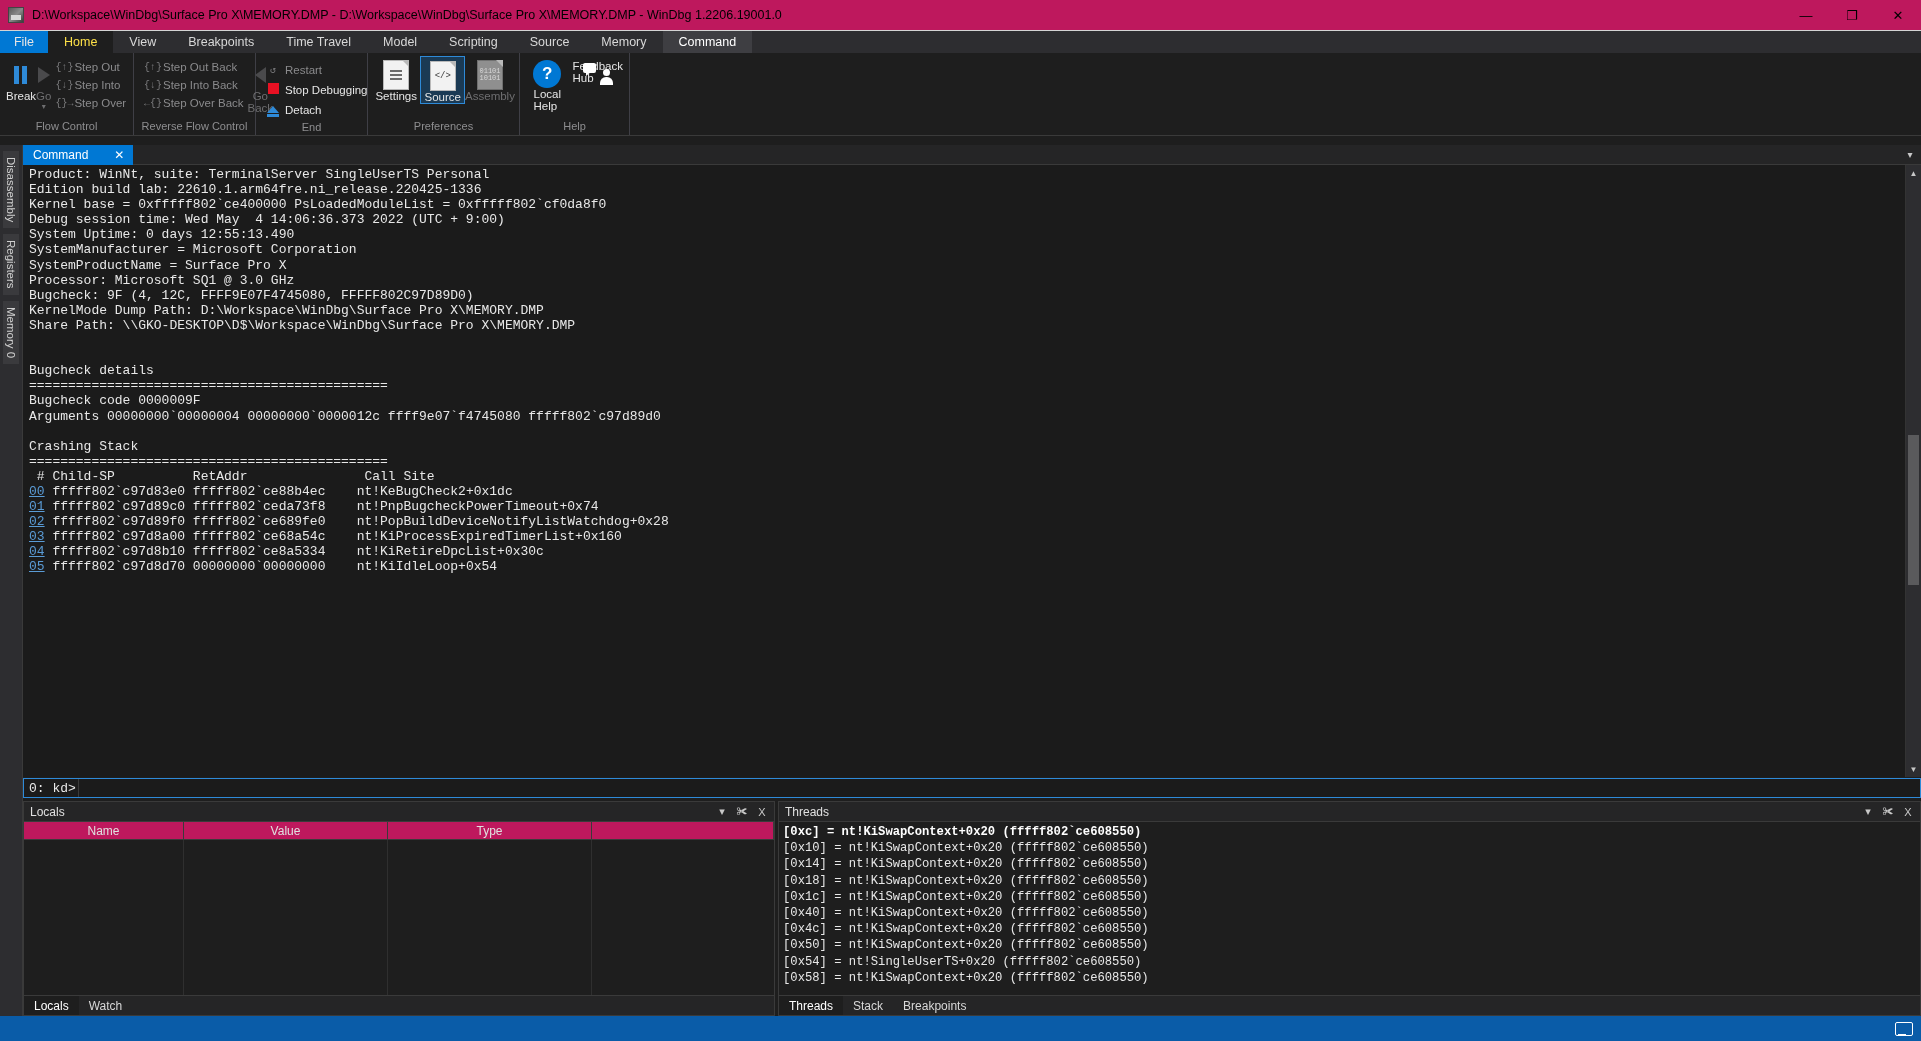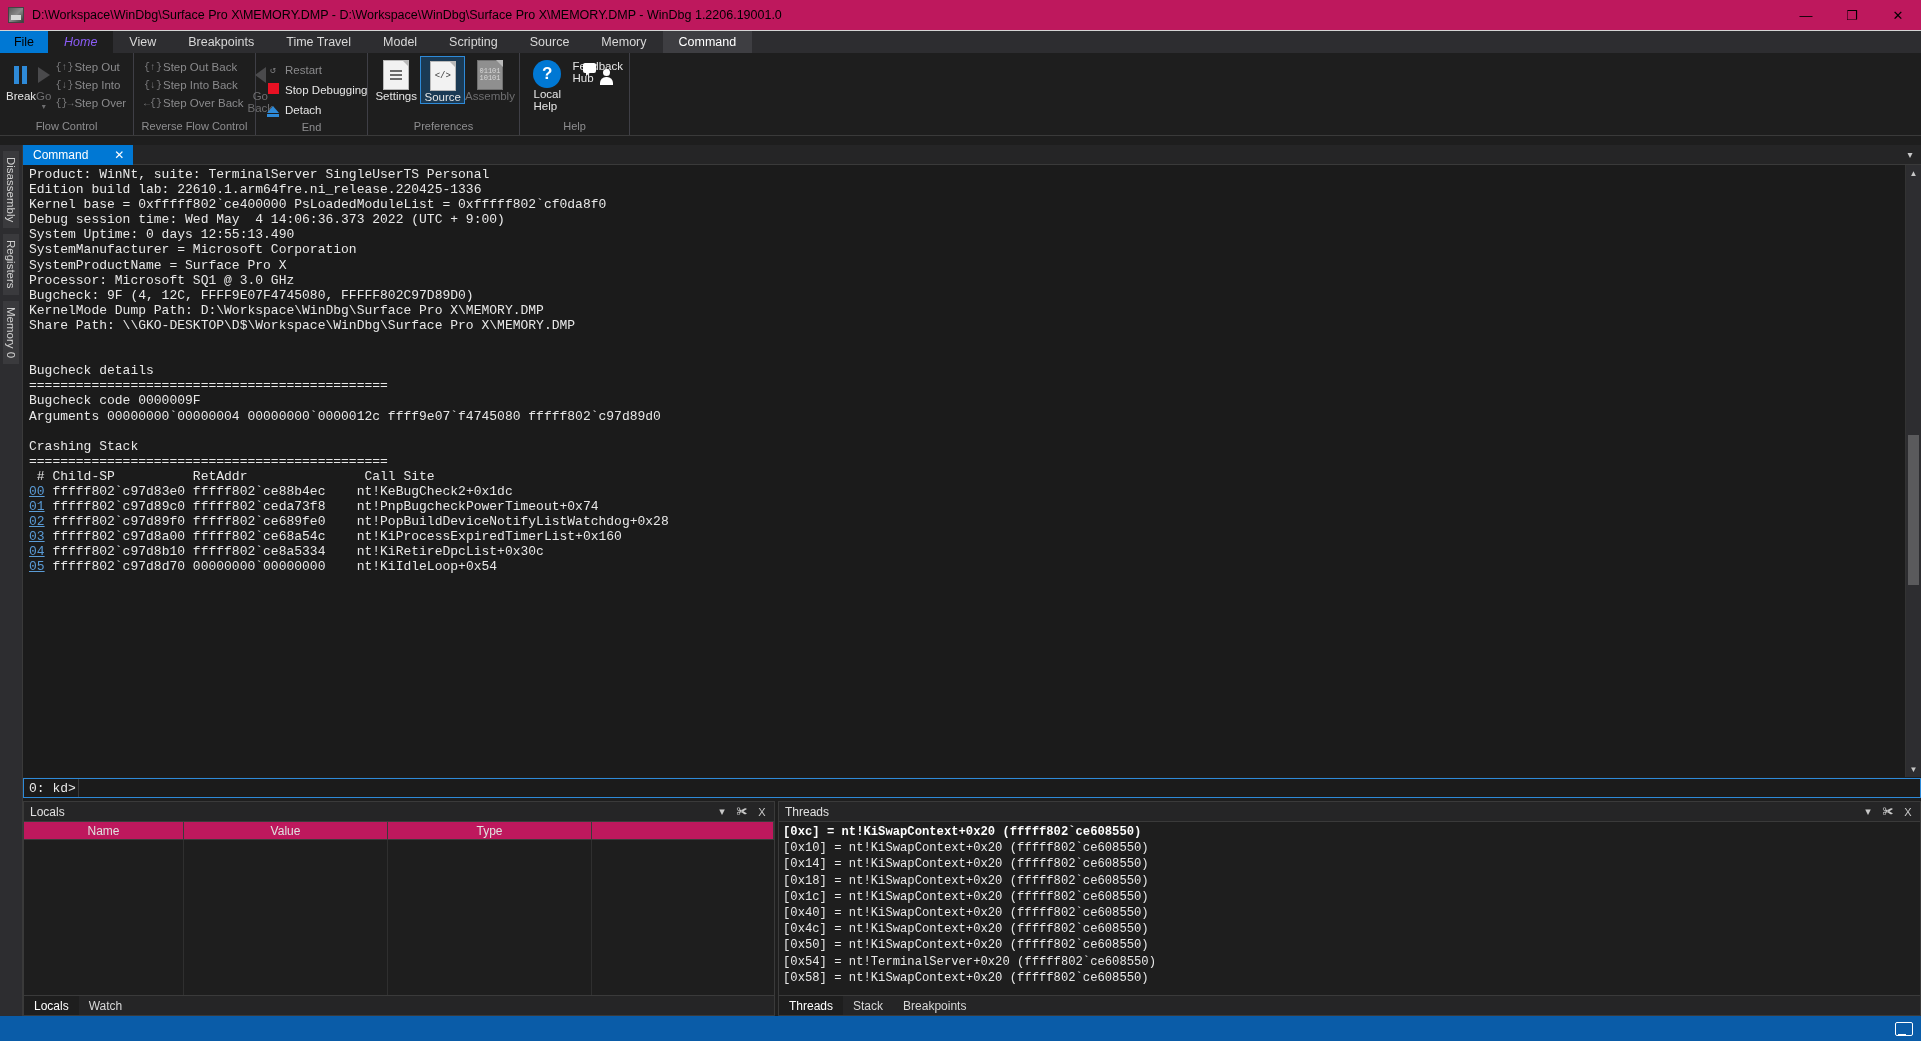--- a/index.html
+++ b/index.html
@@ -43,22 +43,22 @@
   
   #ribbon { background: #2d2d30; }
   #ribbon-tabs {
     height: 22px; display: flex; align-items: stretch; background: #2d2d30;
     position: relative;
   }
   .rtab {
     display: flex; align-items: center; justify-content: center;
     font-size: 12.5px; color: #d8d8d8; padding: 0 16px; white-space: nowrap;
   }
-  .rtab.file { background: #0078d4; color: #000000; min-width: 48px; padding: 0 6px; text-align: center; }
-  .rtab.active { background: #1e1e1e; color: #8b5cf6; font-style: italic; }
+  .rtab.file { background: #0078d4; color: #e5e5e5; min-width: 48px; padding: 0 6px; text-align: center; }
+  .rtab.active { background: #1e1e1e; color: #fde047; }
   .rtab.active-cmd { background: #3e3e42; color: #ffffff; }
 
   #ribbon-body {
     height: 83px; background: #1e1e1e; display: flex; align-items: stretch;
     border-bottom: 1px solid #3a3a3a; position: relative;
   }
   .rgroup {
     display: flex; flex-direction: column; justify-content: space-between;
     border-right: 1px solid #3f3f46; padding: 3px 6px 1px 6px;
     position: relative;
@@ -443,21 +443,21 @@
         </div>
         <div class="thread-list">
             <div class="thread-item sel">[0xc] = nt!KiSwapContext+0x20 (fffff802`ce608550)</div>
             <div class="thread-item">[0x10] = nt!KiSwapContext+0x20 (fffff802`ce608550)</div>
             <div class="thread-item">[0x14] = nt!KiSwapContext+0x20 (fffff802`ce608550)</div>
             <div class="thread-item">[0x18] = nt!KiSwapContext+0x20 (fffff802`ce608550)</div>
             <div class="thread-item">[0x1c] = nt!KiSwapContext+0x20 (fffff802`ce608550)</div>
             <div class="thread-item">[0x40] = nt!KiSwapContext+0x20 (fffff802`ce608550)</div>
             <div class="thread-item">[0x4c] = nt!KiSwapContext+0x20 (fffff802`ce608550)</div>
             <div class="thread-item">[0x50] = nt!KiSwapContext+0x20 (fffff802`ce608550)</div>
-            <div class="thread-item">[0x54] = nt!TerminalServer+0x20 (fffff802`ce608550)</div>
+            <div class="thread-item">[0x54] = nt!SingleUserTS+0x20 (fffff802`ce608550)</div>
             <div class="thread-item">[0x58] = nt!KiSwapContext+0x20 (fffff802`ce608550)</div>
           </div>
         <div class="pane-footer">
           <div class="ftab active">Threads</div>
           <div class="ftab">Stack</div>
           <div class="ftab">Breakpoints</div>
         </div>
       </div>
 
     </div>

